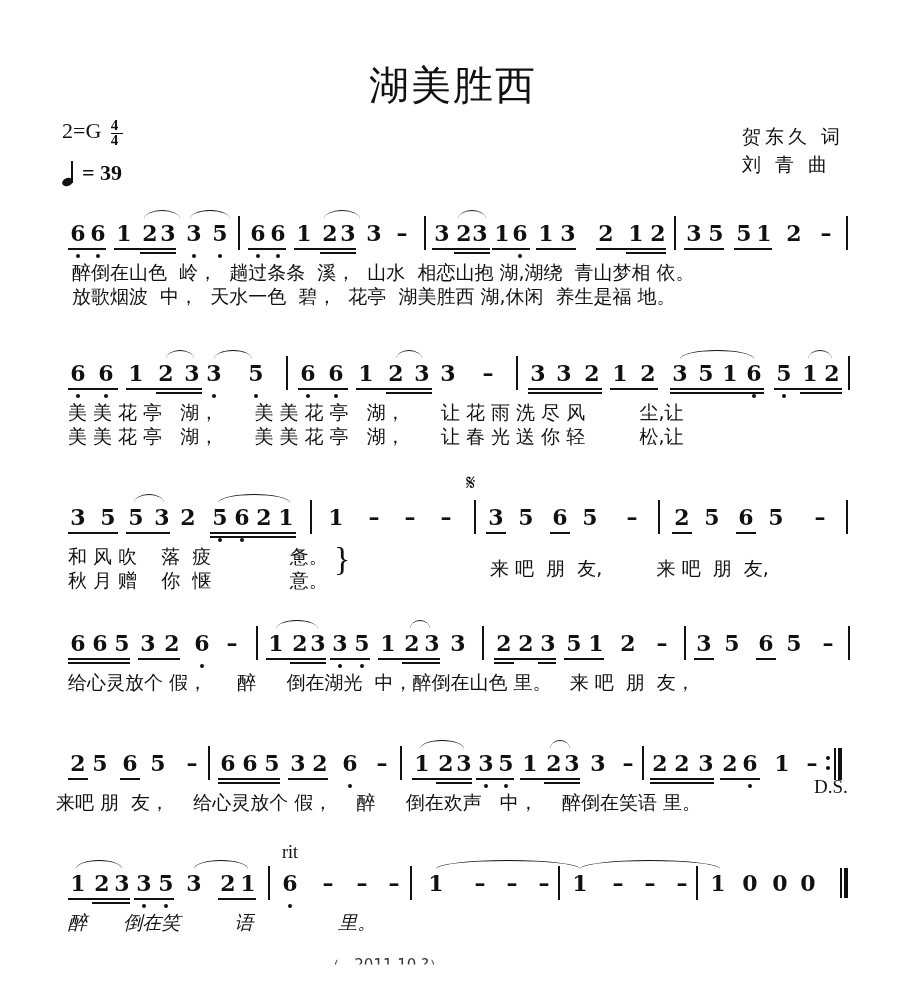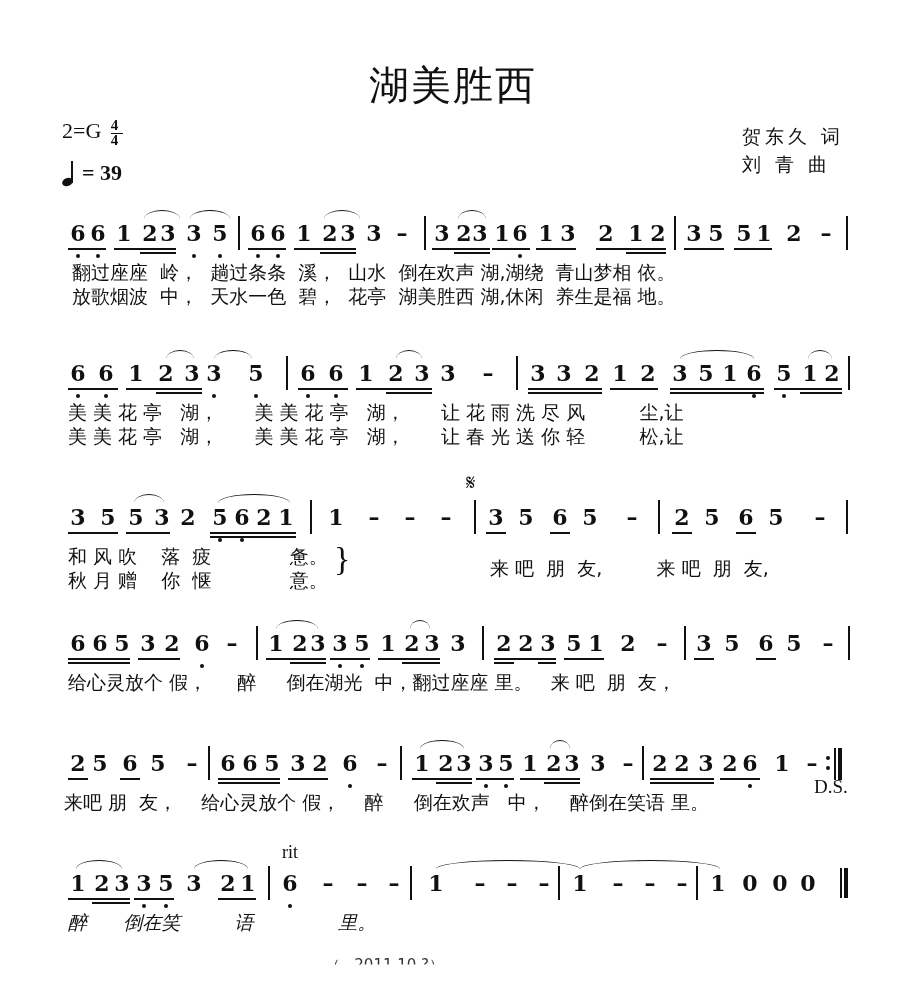--- a/index.html
+++ b/index.html
@@ -99,21 +99,21 @@
     <div class="ul" style="left: 536px; width: 40px; top: 248px;"></div>
     <div class="ul" style="left: 596px; width: 70px; top: 248px;"></div>
     <div class="ul" style="left: 626px; width: 40px; top: 248px;"></div>
     <div class="ul" style="left: 626px; width: 40px; top: 252px;"></div>
     <div class="ul" style="left: 684px; width: 40px; top: 248px;"></div>
     <div class="ul" style="left: 734px; width: 38px; top: 248px;"></div>
     <div class="slur" style="left: 144px; width: 36px; top: 210px;"></div>
     <div class="slur" style="left: 190px; width: 40px; top: 210px;"></div>
     <div class="slur" style="left: 324px; width: 36px; top: 210px;"></div>
     <div class="slur" style="left: 458px; width: 28px; top: 210px;"></div>
-    <div class="lyr" style="left: 72px; top: 260px;">翻过座座  岭，  趟过条条  溪，  山水  倒在欢声 湖,湖绕  青山梦相 依。</div>
+    <div class="lyr" style="left: 72px; top: 260px;">醉倒在山色  岭，  趟过条条  溪，  山水  相恋山抱 湖,湖绕  青山梦相 依。</div>
     <div class="lyr" style="left: 72px; top: 284px;">放歌烟波  中，  天水一色  碧，  花亭  湖美胜西 湖,休闲  养生是福 地。</div>
     <div class="n" style="left: 70px; top: 360px;">6<span class="dotb" style="top: 34px;"></span></div>
     <div class="n" style="left: 98px; top: 360px;">6<span class="dotb" style="top: 34px;"></span></div>
     <div class="n" style="left: 128px; top: 360px;">1</div>
     <div class="n" style="left: 158px; top: 360px;">2</div>
     <div class="n" style="left: 184px; top: 360px;">3</div>
     <div class="n" style="left: 206px; top: 360px;">3<span class="dotb" style="top: 34px;"></span></div>
     <div class="n" style="left: 248px; top: 360px;">5<span class="dotb" style="top: 34px;"></span></div>
     <div class="n" style="left: 300px; top: 360px;">6<span class="dotb" style="top: 34px;"></span></div>
     <div class="n" style="left: 328px; top: 360px;">6<span class="dotb" style="top: 34px;"></span></div>
@@ -247,21 +247,21 @@
     <div class="ul" style="left: 494px; width: 62px; top: 658px;"></div>
     <div class="ul" style="left: 494px; width: 20px; top: 658px;"></div>
     <div class="ul" style="left: 494px; width: 20px; top: 662px;"></div>
     <div class="ul" style="left: 538px; width: 18px; top: 658px;"></div>
     <div class="ul" style="left: 538px; width: 18px; top: 662px;"></div>
     <div class="ul" style="left: 564px; width: 40px; top: 658px;"></div>
     <div class="ul" style="left: 694px; width: 20px; top: 658px;"></div>
     <div class="ul" style="left: 756px; width: 20px; top: 658px;"></div>
     <div class="slur" style="left: 276px; width: 42px; top: 620px;"></div>
     <div class="slur" style="left: 410px; width: 20px; top: 620px;"></div>
-    <div class="lyr" style="left: 68px; top: 670px;">给心灵放个 假，     醉     倒在湖光  中，翻过座座 里。   来 吧  朋  友，</div>
+    <div class="lyr" style="left: 68px; top: 670px;">给心灵放个 假，     醉     倒在湖光  中，醉倒在山色 里。   来 吧  朋  友，</div>
     <div class="n" style="left: 70px; top: 750px;">2</div>
     <div class="n" style="left: 92px; top: 750px;">5</div>
     <div class="n" style="left: 122px; top: 750px;">6</div>
     <div class="n" style="left: 150px; top: 750px;">5</div>
     <div class="n" style="left: 184px; top: 750px;">–</div>
     <div class="n" style="left: 220px; top: 750px;">6</div>
     <div class="n" style="left: 242px; top: 750px;">6</div>
     <div class="n" style="left: 264px; top: 750px;">5</div>
     <div class="n" style="left: 290px; top: 750px;">3</div>
     <div class="n" style="left: 312px; top: 750px;">2</div>
@@ -297,21 +297,21 @@
     <div class="ul" style="left: 436px; width: 36px; top: 782px;"></div>
     <div class="ul" style="left: 476px; width: 38px; top: 778px;"></div>
     <div class="ul" style="left: 520px; width: 60px; top: 778px;"></div>
     <div class="ul" style="left: 544px; width: 36px; top: 778px;"></div>
     <div class="ul" style="left: 544px; width: 36px; top: 782px;"></div>
     <div class="ul" style="left: 650px; width: 64px; top: 778px;"></div>
     <div class="ul" style="left: 650px; width: 64px; top: 782px;"></div>
     <div class="ul" style="left: 720px; width: 40px; top: 778px;"></div>
     <div class="slur" style="left: 420px; width: 44px; top: 740px;"></div>
     <div class="slur" style="left: 550px; width: 20px; top: 740px;"></div>
-    <div class="lyr" style="left: 64px; top: 790px;">来吧 朋  友，    给心灵放个 假，    醉     倒在欢声   中，    醉倒在笑语 里。</div>
+    <div class="lyr" style="left: 56px; top: 790px;">来吧 朋  友，    给心灵放个 假，    醉     倒在欢声   中，    醉倒在笑语 里。</div>
     <div class="mark" style="left: 814px; top: 776px; font-size: 19px;">D.S.</div>
     <div class="dotb" style="left: 826px; top: 756px; position: absolute;"></div>
     <div class="dotb" style="left: 826px; top: 766px; position: absolute;"></div>
     <div class="bar" style="left: 834px; top: 748px; height: 32px;"></div>
     <div class="bar" style="left: 838px; top: 748px; height: 32px; width: 4px;"></div>
     <div class="n" style="left: 70px; top: 870px;">1</div>
     <div class="n" style="left: 94px; top: 870px;">2</div>
     <div class="n" style="left: 114px; top: 870px;">3</div>
     <div class="n" style="left: 136px; top: 870px;">3<span class="dotb" style="top: 34px;"></span></div>
     <div class="n" style="left: 158px; top: 870px;">5<span class="dotb" style="top: 34px;"></span></div>

